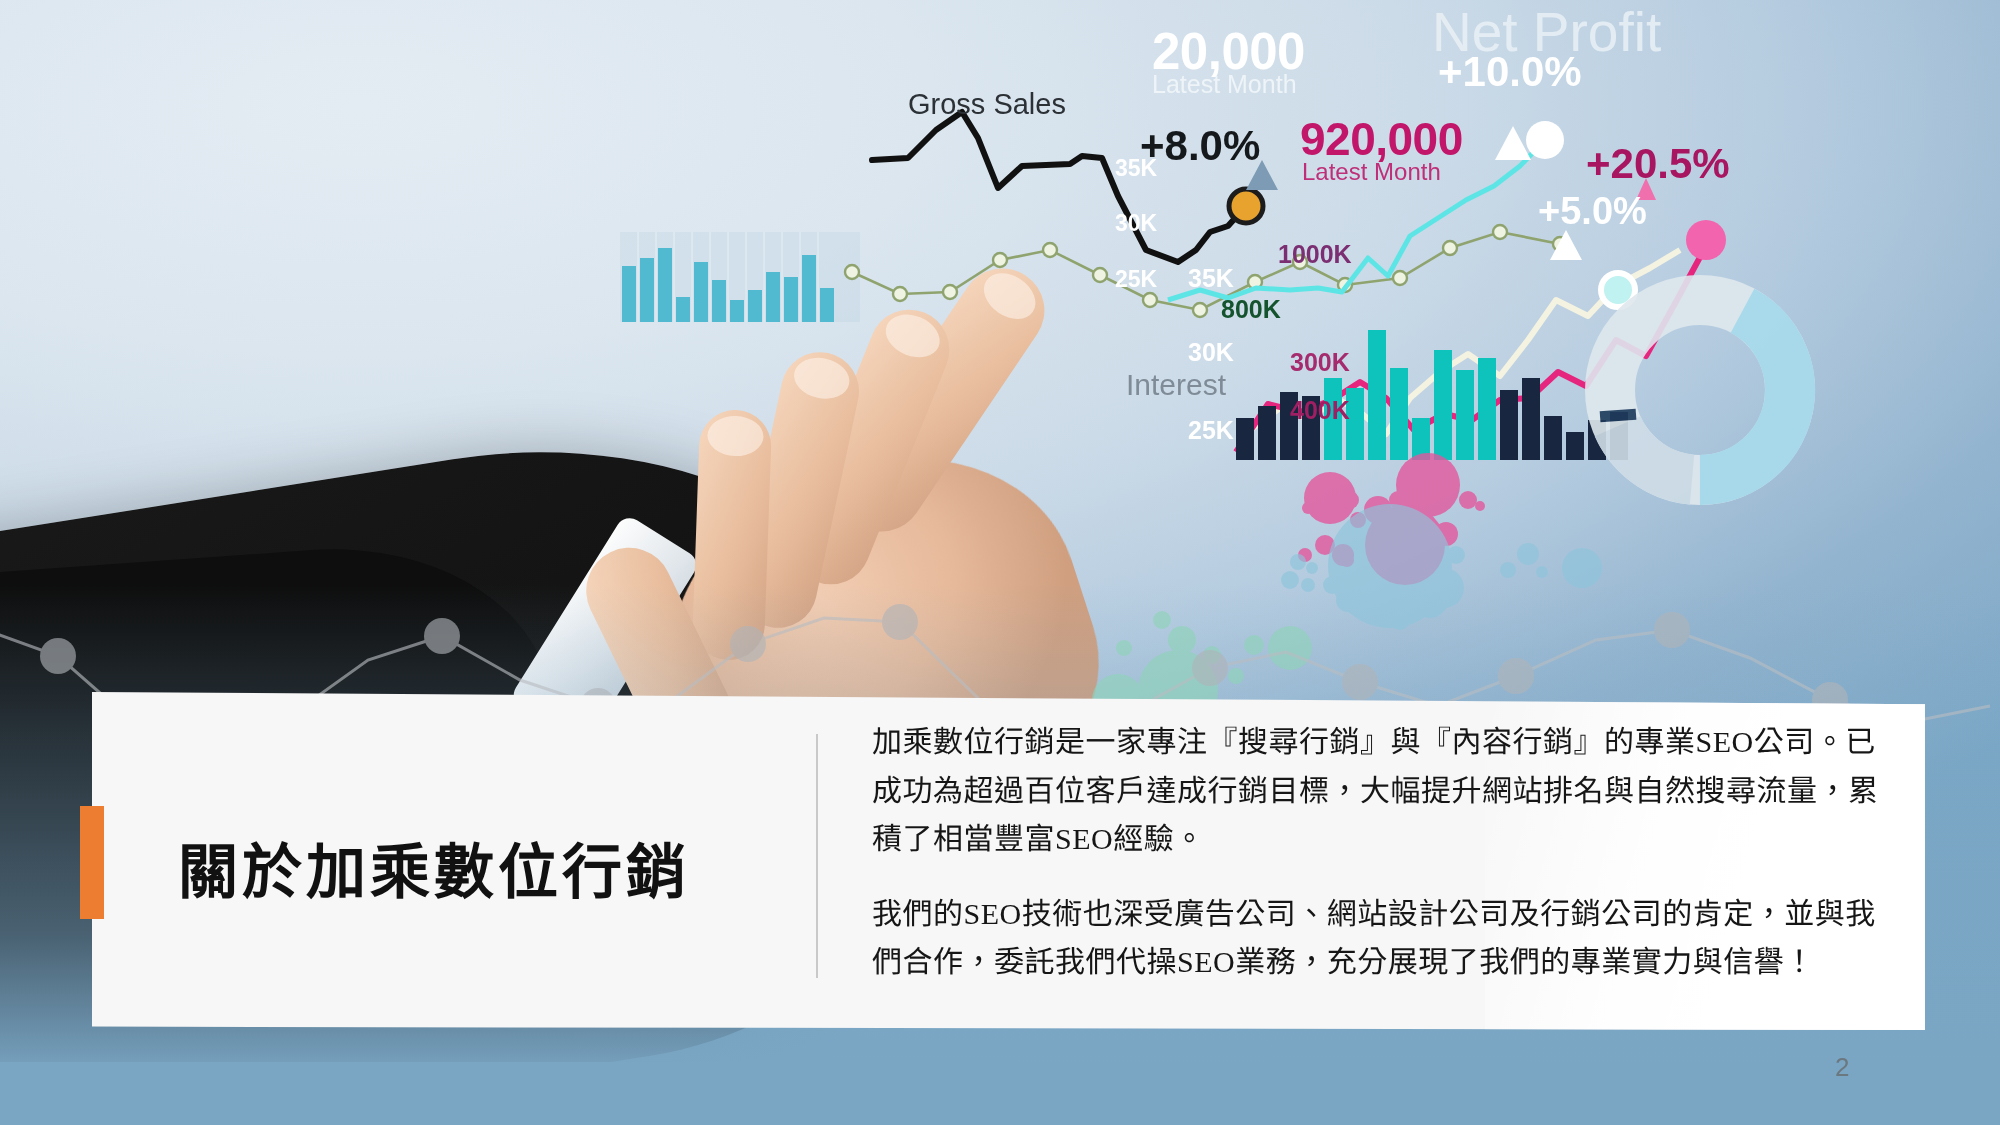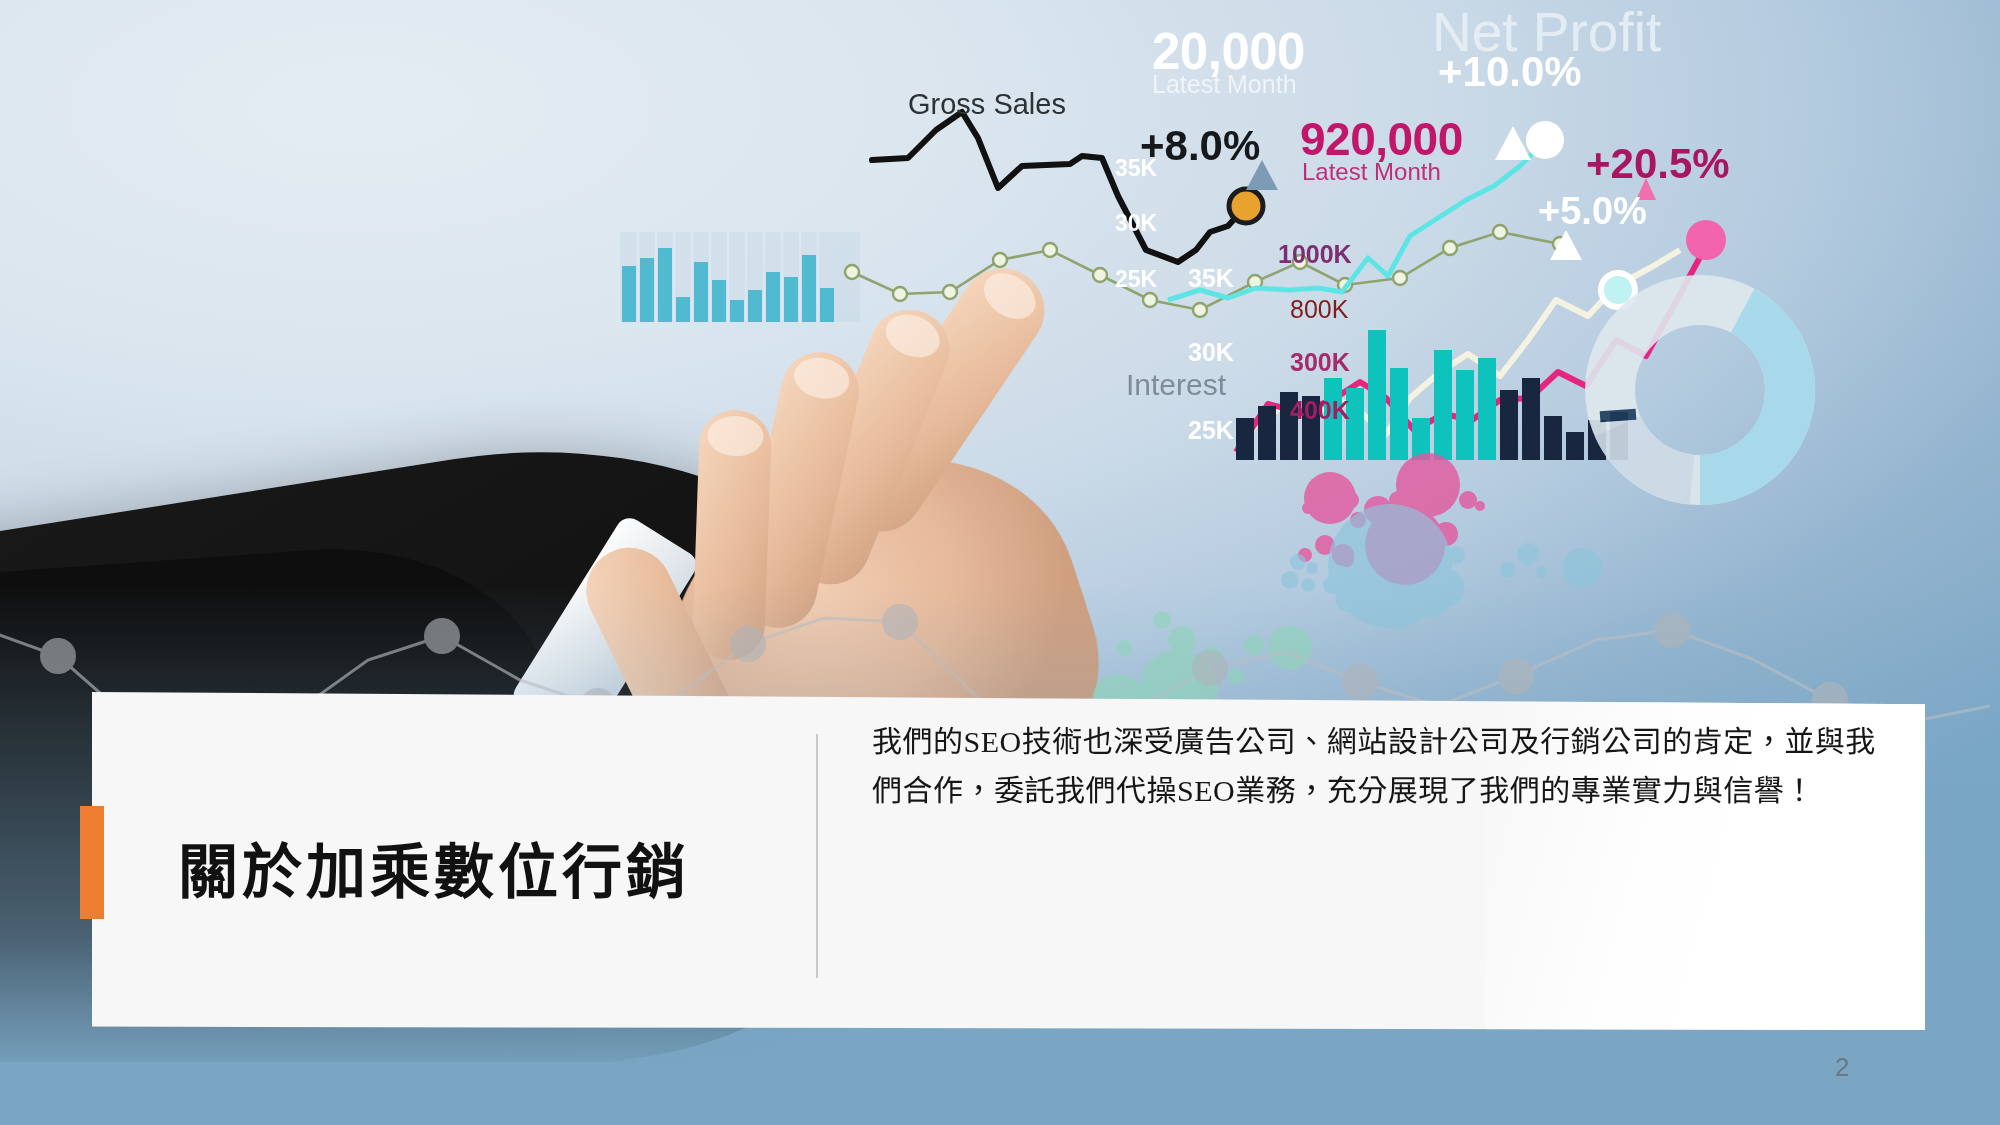--- a/index.html
+++ b/index.html
@@ -86,21 +86,21 @@
   .lbl-latest2{left:1302px;top:158px;font-size:24px;color:#bf2f79;}
   .lbl-p205{left:1586px;top:140px;font-size:42px;font-weight:bold;color:#a81561;}
   .lbl-p50{left:1538px;top:190px;font-size:38px;font-weight:bold;color:#ffffff;text-align:right;}
 
   .lbl-35kb{left:1188px;top:264px;font-size:25px;font-weight:bold;color:#ffffff;}
   .lbl-30kb{left:1188px;top:338px;font-size:25px;font-weight:bold;color:#ffffff;}
   .lbl-25kb{left:1188px;top:416px;font-size:25px;font-weight:bold;color:#ffffff;}
   .lbl-interest{left:1126px;top:368px;font-size:30px;color:#7f8c97;}
 
   .lbl-1000k{left:1278px;top:240px;font-size:25px;font-weight:bold;color:#7b2e72;}
-  .lbl-800k{left:1290px;top:295px;font-size:25px;font-weight:normal;color:#7f1d1d;}
+  .lbl-800k{left:1221px;top:295px;font-size:25px;font-weight:bold;color:#14532d;}
   .lbl-600k{left:1290px;top:348px;font-size:25px;font-weight:bold;color:#a52a6e;}
   .lbl-400k{left:1290px;top:396px;font-size:25px;font-weight:bold;color:#a01f63;}
 
   
   .panel{
     position:absolute;left:92px;top:692px;width:1833px;height:338px;
     background:#f7f7f7;
     clip-path:polygon(0 0, 100% 3.6%, 100% 100%, 0 99%);
     box-shadow:0 2px 14px rgba(0,0,0,.10);
   }
@@ -378,18 +378,19 @@
     <div class="panel-sheen"></div>
   </div>
 
   <div class="accent-bar"></div>
 
   <h1 class="title">關於加乘數位行銷</h1>
 
   <div class="divider"></div>
 
   <div class="body-copy">
+    <p>加乘數位行銷是一家專注『搜尋行銷』與『內容行銷』的專業SEO公司。已成功為超過百位客戶達成行銷目標，大幅提升網站排名與自然搜尋流量，累積了相當豐富SEO經驗。</p>
     <p>我們的SEO技術也深受廣告公司、網站設計公司及行銷公司的肯定，並與我們合作，委託我們代操SEO業務，充分展現了我們的專業實力與信譽！</p>
   </div>
 
   <div class="page-num">2</div>
 
 </div>
 
 </body></html>

